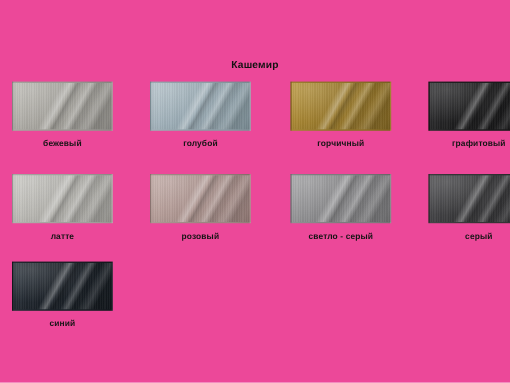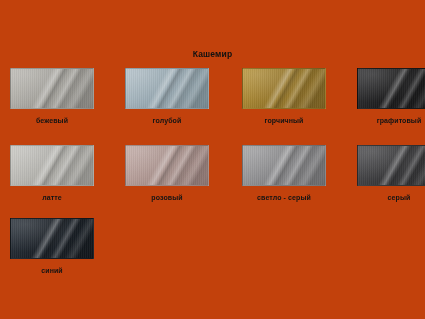--- a/index.html
+++ b/index.html
@@ -146,21 +146,21 @@
     color: #141414;
     line-height: 9px;
     white-space: nowrap;
     width: 84px;
     text-align: center;
   }
 </style>
 </head>
 <body style="background: rgb(255, 255, 255);">
 
-<div id="catalog-page" style="background: #c2410c;">
+<div id="catalog-page" style="background: #ec4899;">
 
   <div id="catalog-title">Кашемир</div>
 
   <div id="swatch-grid">
 
     <div class="swatch-row row-1">
 
       <div class="swatch-cell col-0">
         <div class="swatch-chip" style="background: linear-gradient(119deg, rgb(188, 186, 180) 0%, rgb(168, 166, 160) 38%, rgb(168, 166, 160) 62%, rgb(142, 140, 135) 100%);">
           <span class="weave"></span>

